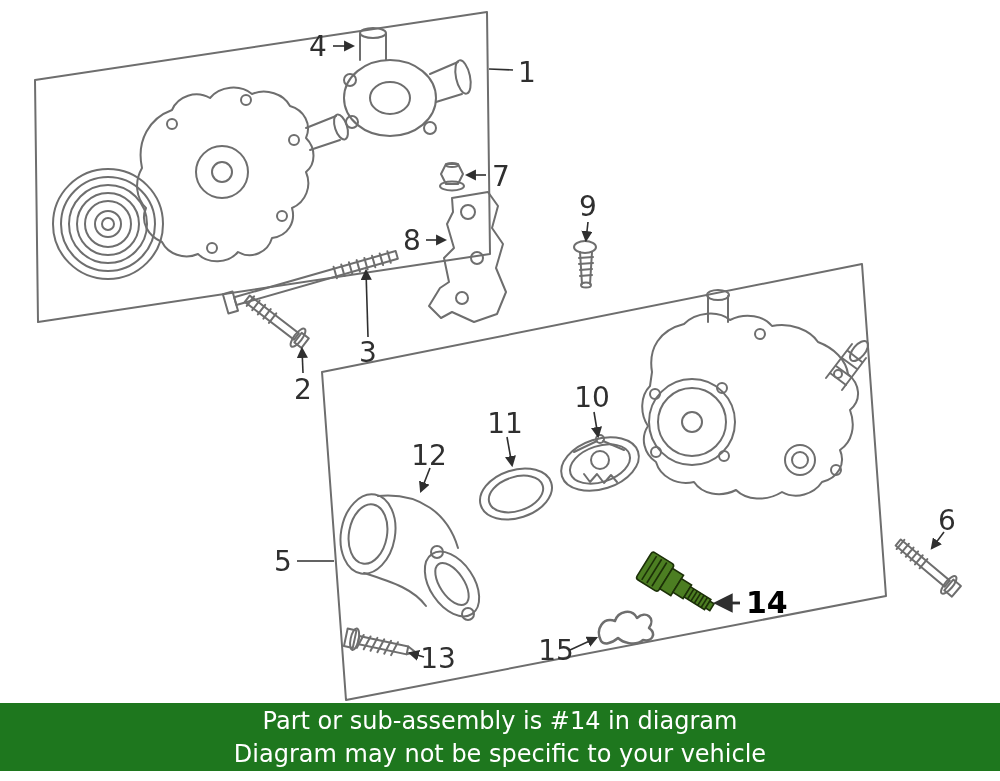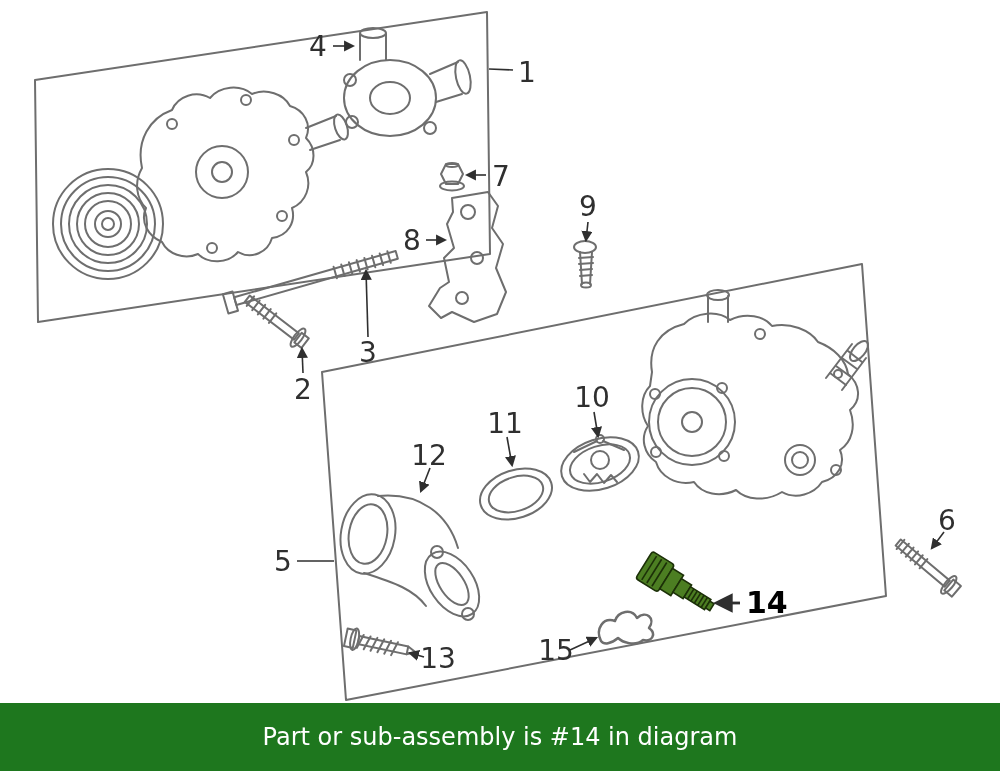--- a/index.html
+++ b/index.html
@@ -254,15 +254,16 @@
     <text class="callout" x="505" y="433" text-anchor="middle">11</text>
     <text class="callout" x="429" y="465" text-anchor="middle">12</text>
     <text class="callout" x="438" y="668" text-anchor="middle">13</text>
     <text class="callout" x="556" y="660" text-anchor="middle">15</text>
   </g>
   <text class="callout major" x="746" y="613" fill="#000000">14</text>
 </svg>
 
 <div class="banner" style="background: rgb(30, 119, 30); color: rgb(255, 255, 255);">
   <div>Part or sub-assembly is #14 in diagram</div>
+  <div>Diagram may not be specific to your vehicle</div>
 </div>
 
 </div>
 
 </body></html>

